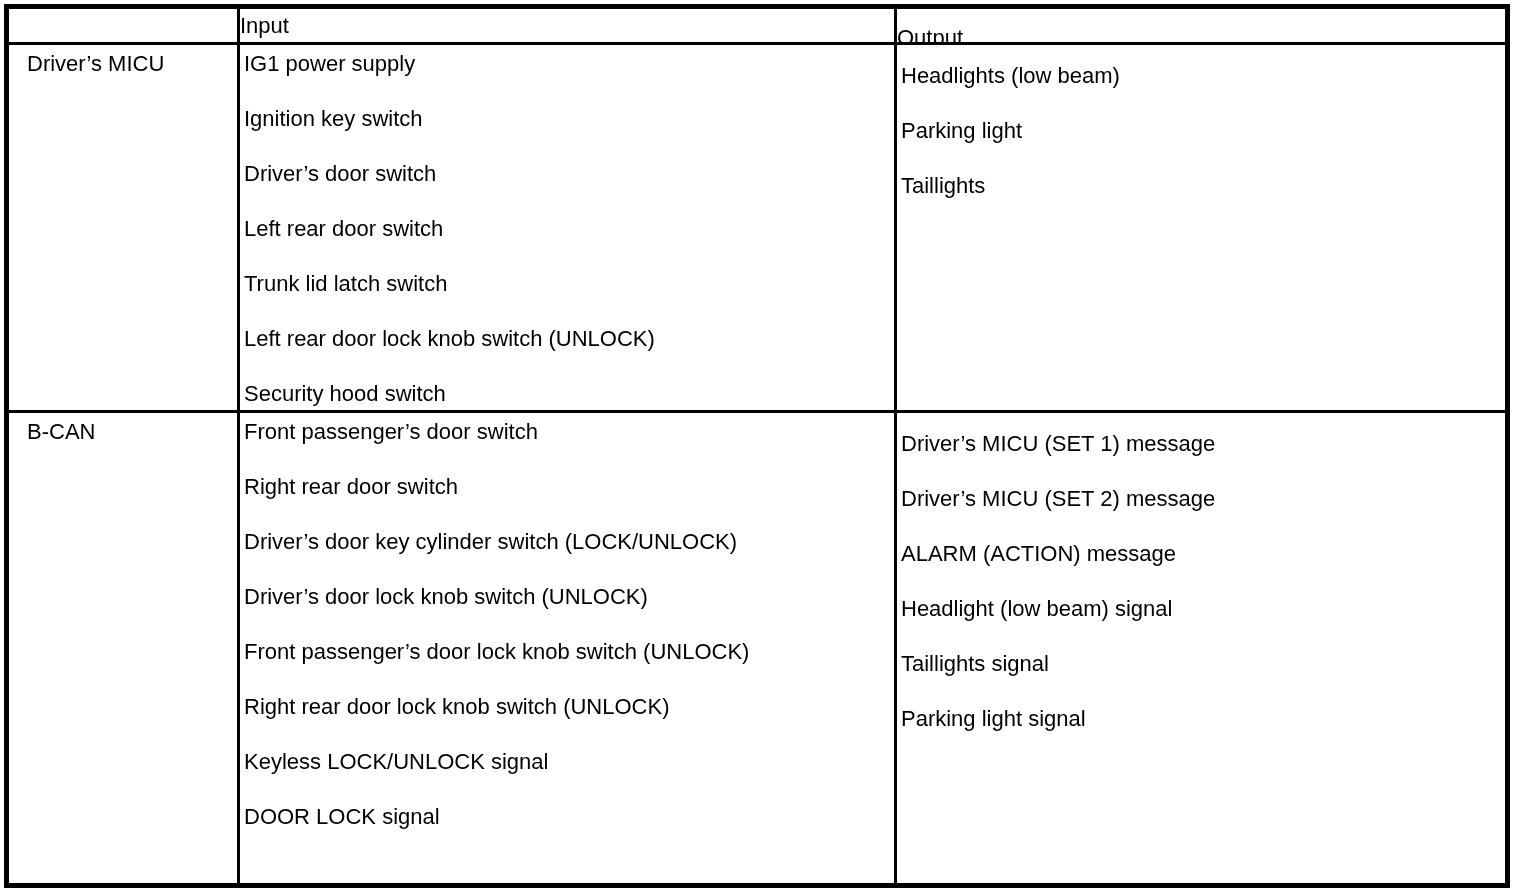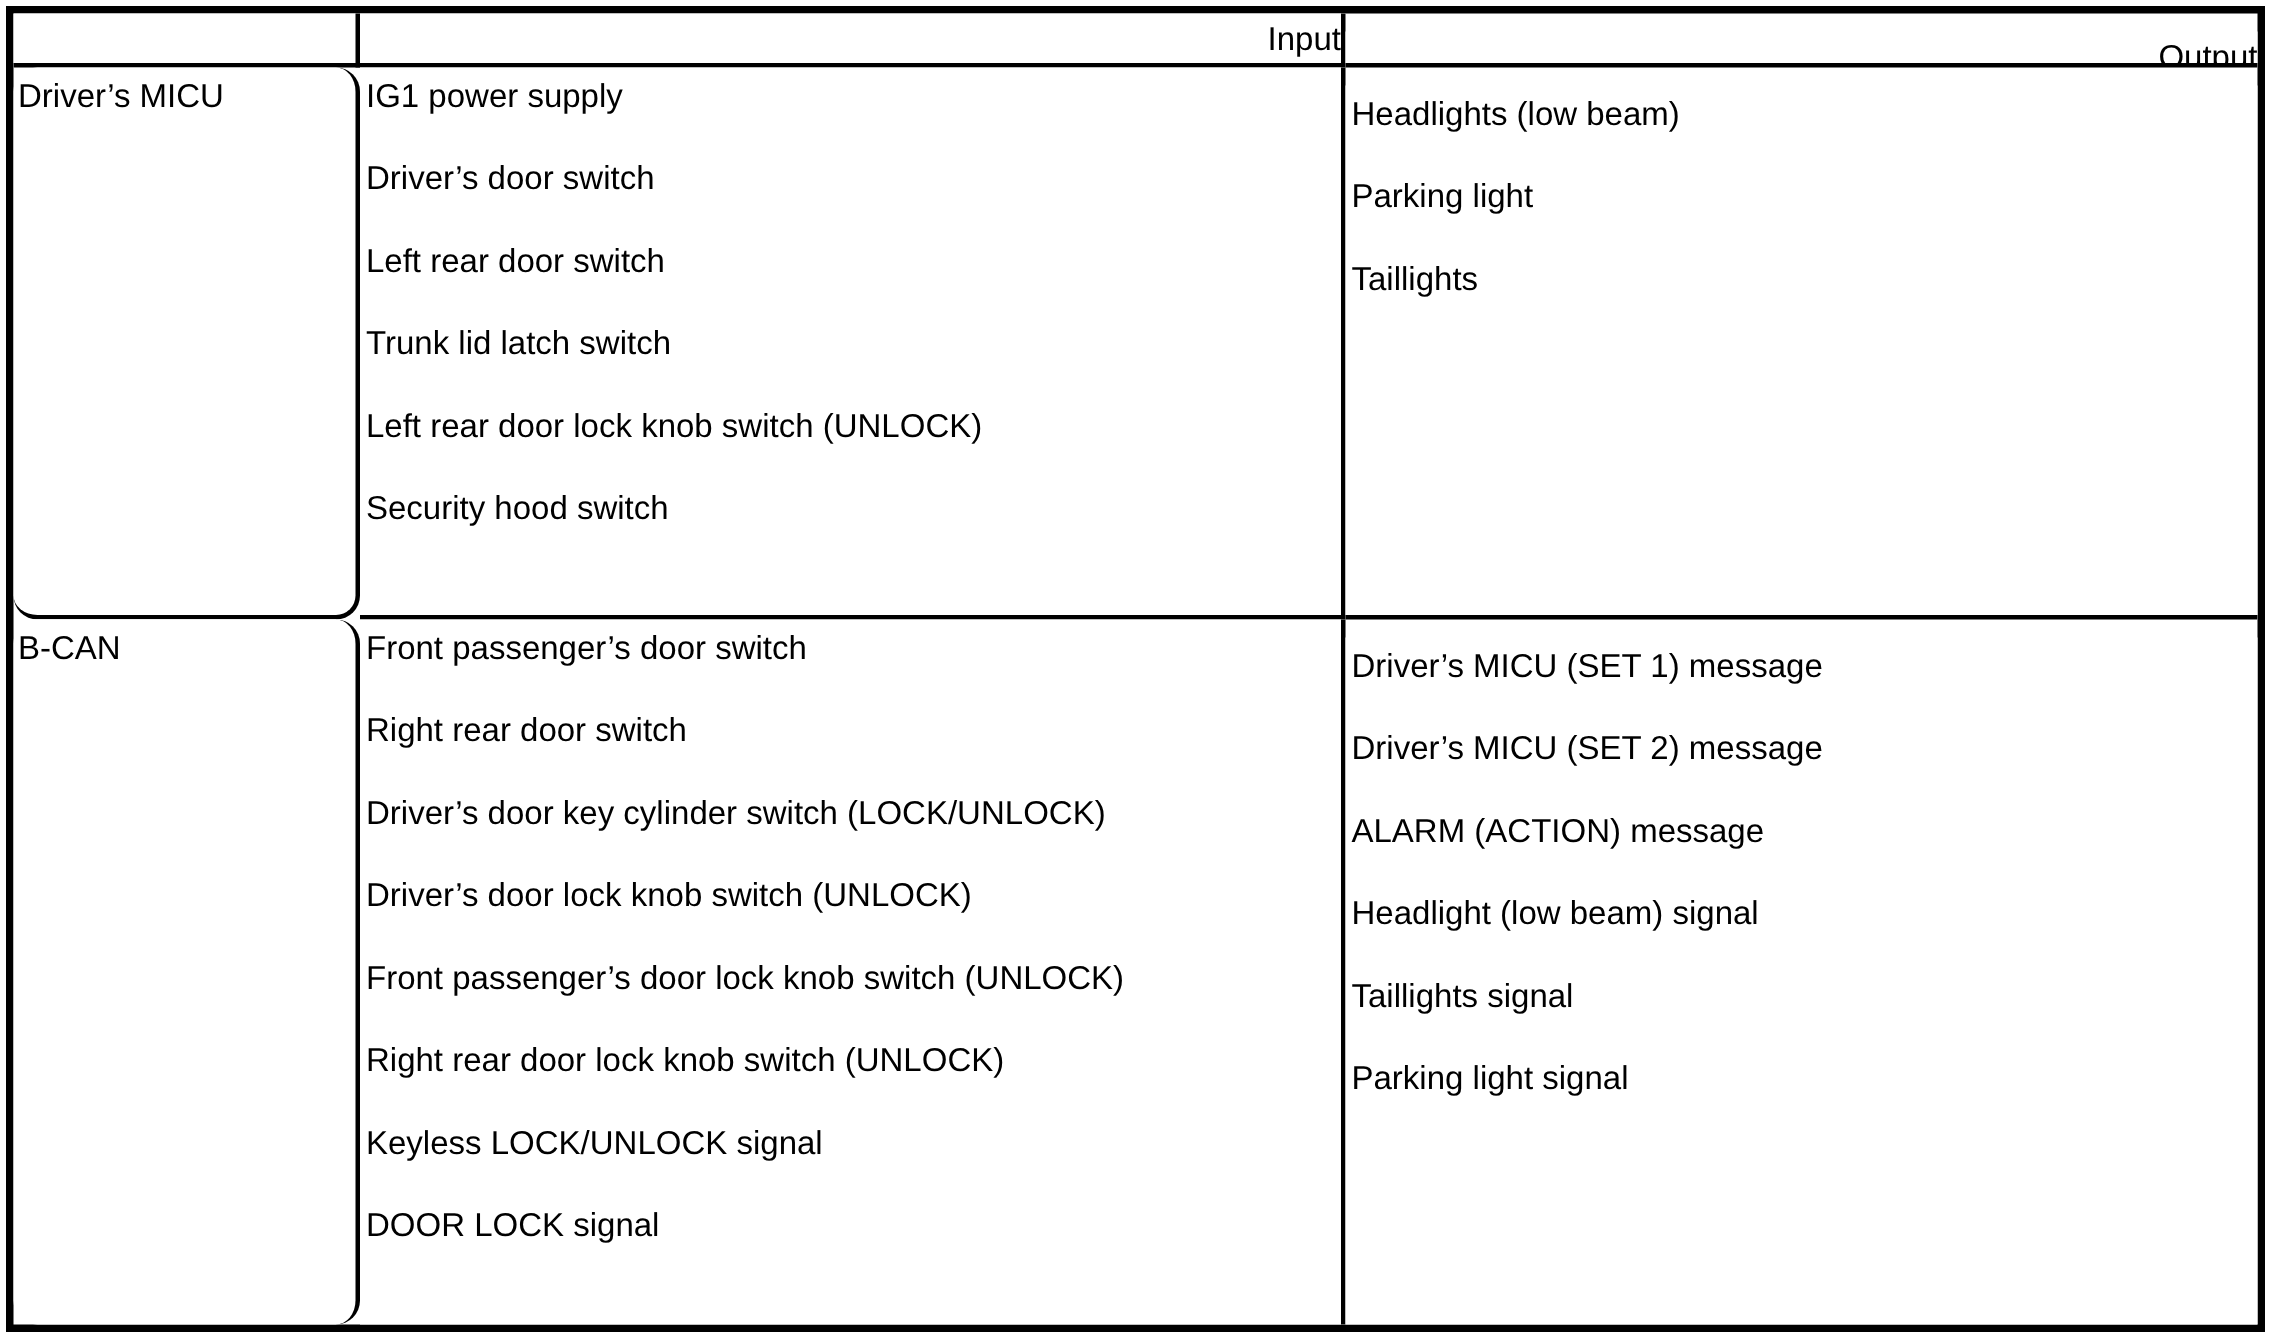--- a/index.html
+++ b/index.html
@@ -28,28 +28,28 @@
     border-right: 3px solid #000000;
     border-bottom: 3px solid #000000;
     overflow: hidden;
     background: #ffffff;
   }
   .cell.last-col { border-right: none; margin-top: 12px; }
   .cell.last-row { border-bottom: none; }
   .hdr {
     font-size: 22px;
     line-height: 33px;
-    text-align: right;
+    text-align: left;
     white-space: nowrap;
   }
   .body-cell {
     padding: 8px 0 0 4px;
     font-size: 22px;
   }
-  .src-cell { padding-left: 3px; border-radius: 16px; }
+  .src-cell { padding-left: 18px; }
   .item, .src-label {
     line-height: 22px;
     margin: 0 0 33px 0;
     white-space: nowrap;
   }
   .item:last-child { margin-bottom: 0; }
 </style>
 </head>
 <body>
 
@@ -57,20 +57,21 @@
 
   <div class="cell hdr"></div>
   <div class="cell hdr">Input</div>
   <div class="cell hdr last-col">Output</div>
 
   <div class="cell body-cell src-cell">
     <div class="src-label">Driver’s MICU</div>
   </div>
   <div class="cell body-cell">
     <div class="item">IG1 power supply</div>
+    <div class="item">Ignition key switch</div>
     <div class="item">Driver’s door switch</div>
     <div class="item">Left rear door switch</div>
     <div class="item">Trunk lid latch switch</div>
     <div class="item">Left rear door lock knob switch (UNLOCK)</div>
     <div class="item">Security hood switch</div>
   </div>
   <div class="cell body-cell last-col">
     <div class="item">Headlights (low beam)</div>
     <div class="item">Parking light</div>
     <div class="item">Taillights</div>

